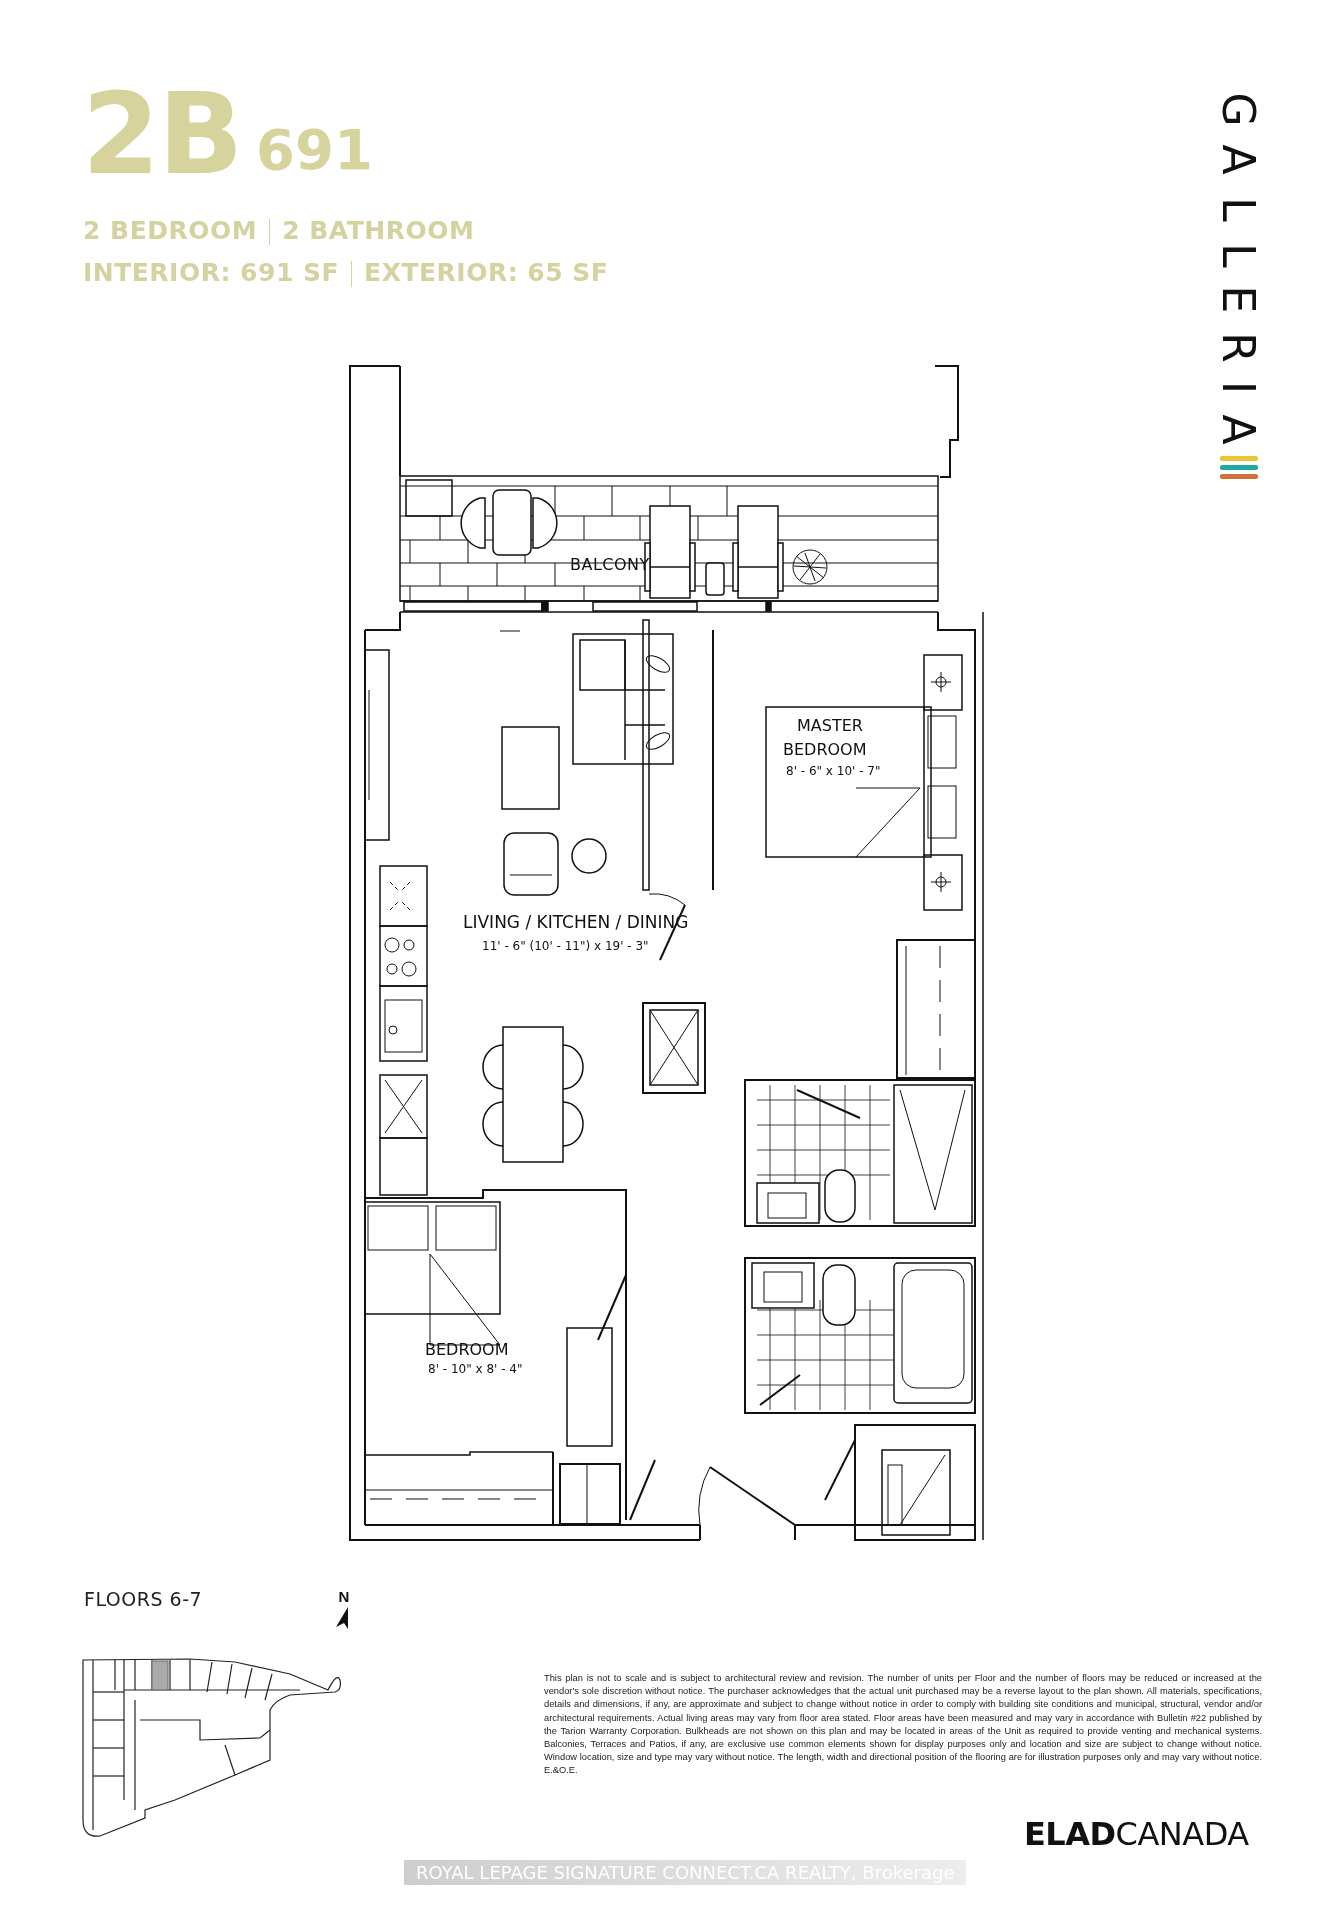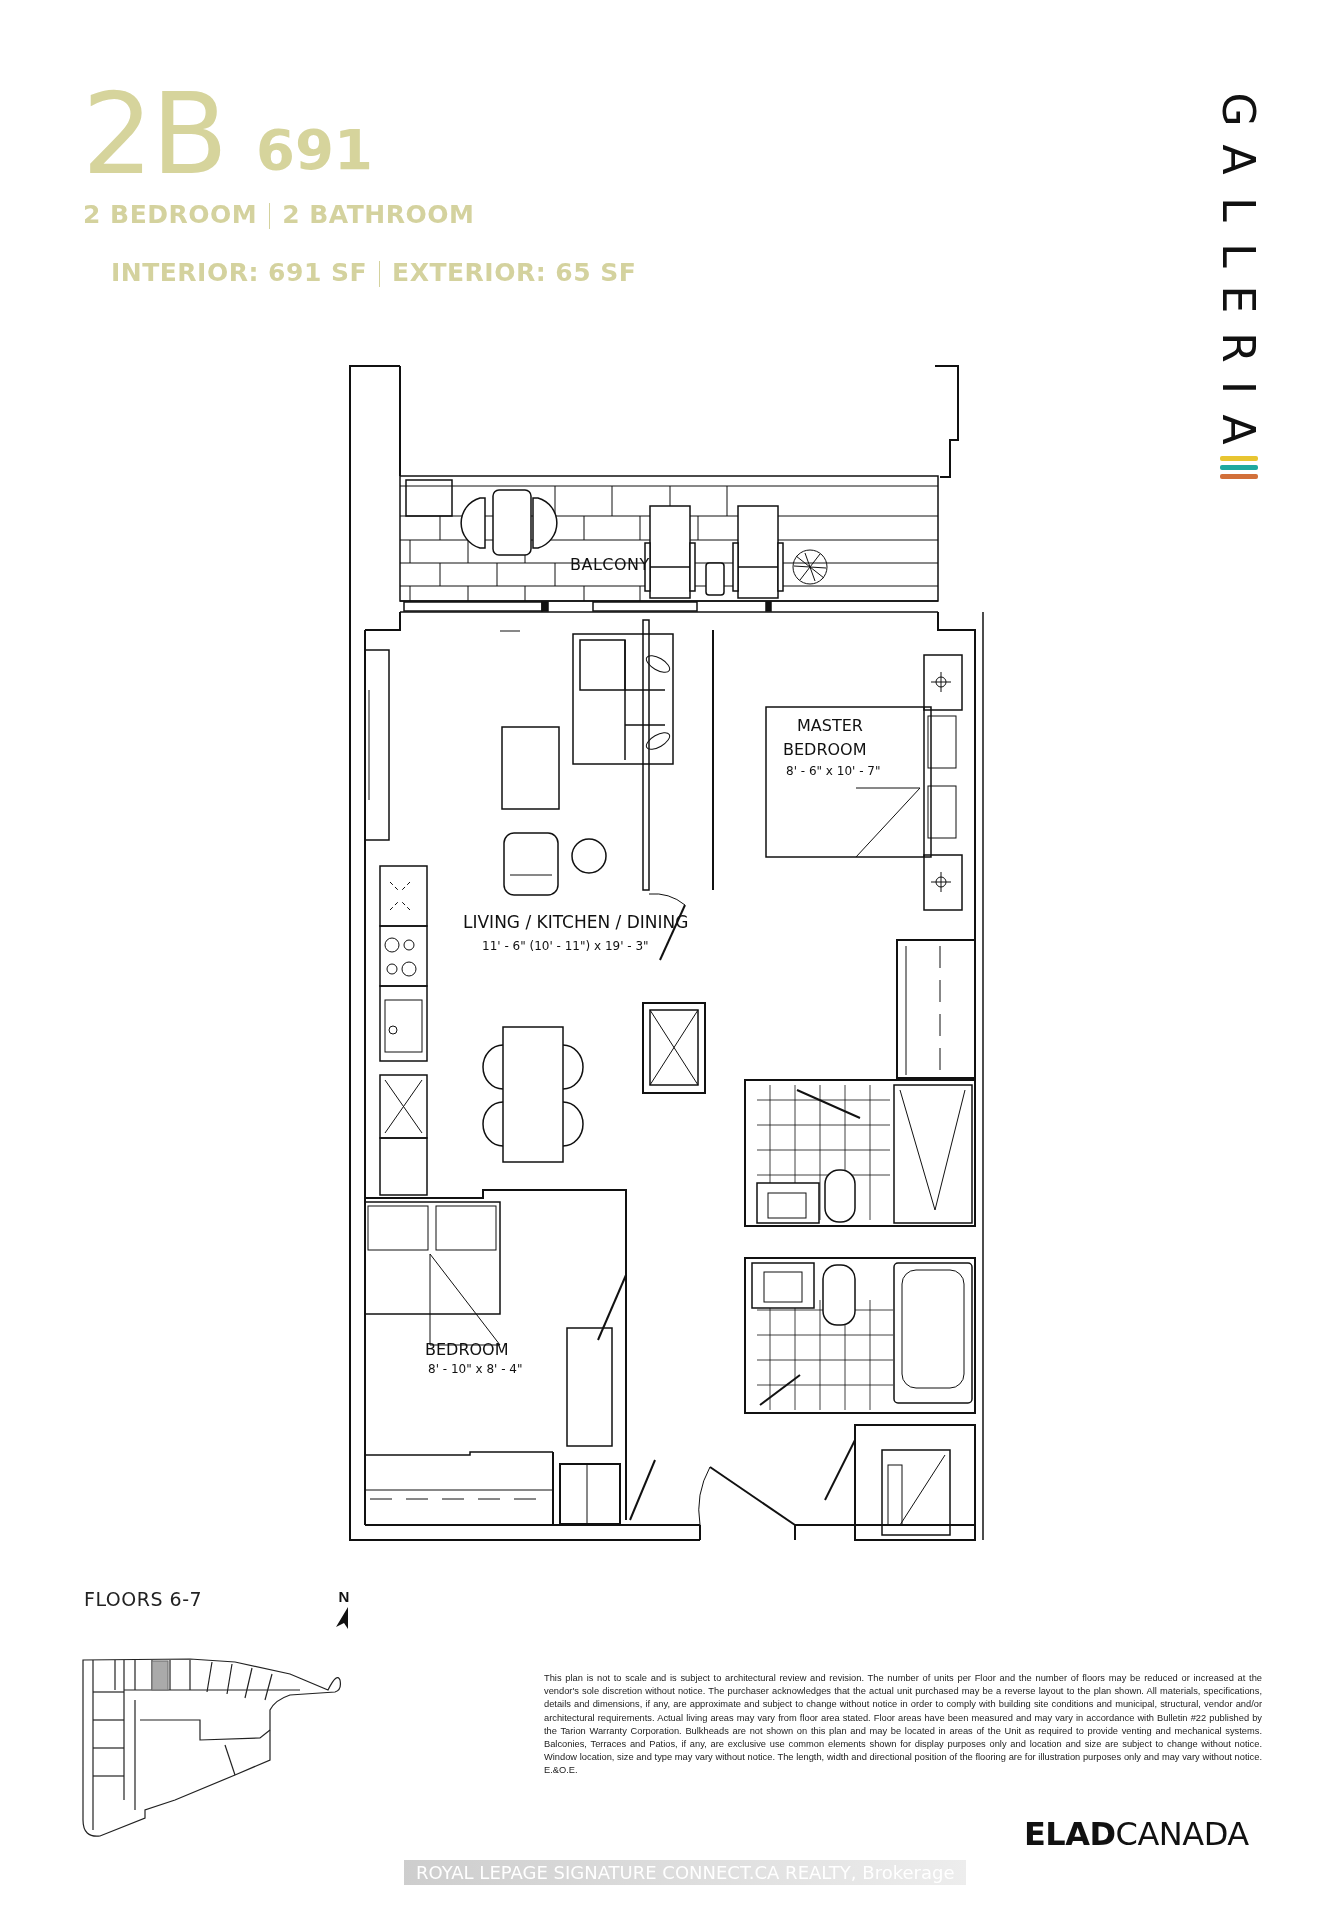--- a/index.html
+++ b/index.html
@@ -1,18 +1,18 @@
 <!DOCTYPE html>
 <html><head>
 <meta charset="utf-8">
 <style>
   html, body { margin:0; padding:0; background:#ffffff; }
   body { width:1344px; height:1920px; position:relative; overflow:hidden; font-family:"Liberation Sans", sans-serif; }
   .abs { position:absolute; }
-  .unit-code { left:82px; top:78px; font-size:112px; font-weight:normal; color:#d6d49c; letter-spacing:-2px; line-height:1; font-family:"DejaVu Sans", sans-serif; }
+  .unit-code { left:82px; top:78px; font-size:112px; font-weight:bold; color:#d6d49c; letter-spacing:-2px; line-height:1; font-family:"DejaVu Sans", sans-serif; }
   .unit-num { left:256px; top:122px; font-size:56px; font-weight:bold; color:#d6d49c; line-height:1; font-family:"DejaVu Sans", sans-serif; }
   .spec-line { left:83px; font-size:25px; font-weight:bold; color:#d4d29e; letter-spacing:0.5px; white-space:nowrap; font-family:"DejaVu Sans", sans-serif; }
   .spec-line .sep { display:inline-block; width:1px; height:26px; background:#d4d29e; vertical-align:middle; margin:0 12px; }
   .logo { left:1208px; top:84px; width:60px; height:400px; }
   .logo-letter { position:absolute; left:0; width:60px; text-align:center; font-size:44px; color:#111; transform:rotate(90deg); font-family:"DejaVu Sans", sans-serif; }
   .plan { left:340px; top:360px; width:650px; height:1200px; }
   .plan svg text { font-family:"DejaVu Sans", sans-serif; }
   .floors { left:84px; top:1588px; font-size:19px; color:#222; letter-spacing:0.5px; font-family:"DejaVu Sans", sans-serif; }
   .north { left:332px; top:1588px; width:24px; height:50px; }
   .keyplan { left:80px; top:1655px; width:270px; height:190px; }
@@ -20,24 +20,24 @@
   .elad { left:1024px; top:1815px; font-size:32px; color:#111; letter-spacing:-0.5px; font-family:"DejaVu Sans", sans-serif; }
   .elad b { font-weight:bold; }
   .elad span.light { font-weight:normal;text-align:center; }
   .watermark { left:404px; top:1860px; padding:2px 12px; font-size:18px; color:#ffffff; background:linear-gradient(90deg, rgba(200,200,200,0.9), rgba(225,225,225,0.6)); font-family:"DejaVu Sans", sans-serif; white-space:nowrap; }
 </style>
 </head>
 <body>
 
 <div class="abs unit-code">2B</div>
 <div class="abs unit-num">691</div>
-<div class="abs spec-line" style="top:200px;text-align:center;">
+<div class="abs spec-line" style="top:216px;text-align:center;">
   <span>2 BEDROOM</span><span class="sep"></span><span>2 BATHROOM</span>
 </div>
-<div class="abs spec-line" style="top:258px;margin-left:28px;">
+<div class="abs spec-line" style="top:258px;">
   <span>INTERIOR: 691 SF</span><span class="sep"></span><span>EXTERIOR: 65 SF</span>
 </div>
 
 <div class="abs logo">
   <div class="logo-letter" style="top:0px;">G</div>
   <div class="logo-letter" style="top:50px;">A</div>
   <div class="logo-letter" style="top:100px;">L</div>
   <div class="logo-letter" style="top:146px;">L</div>
   <div class="logo-letter" style="top:190px;">E</div>
   <div class="logo-letter" style="top:238px;">R</div>

